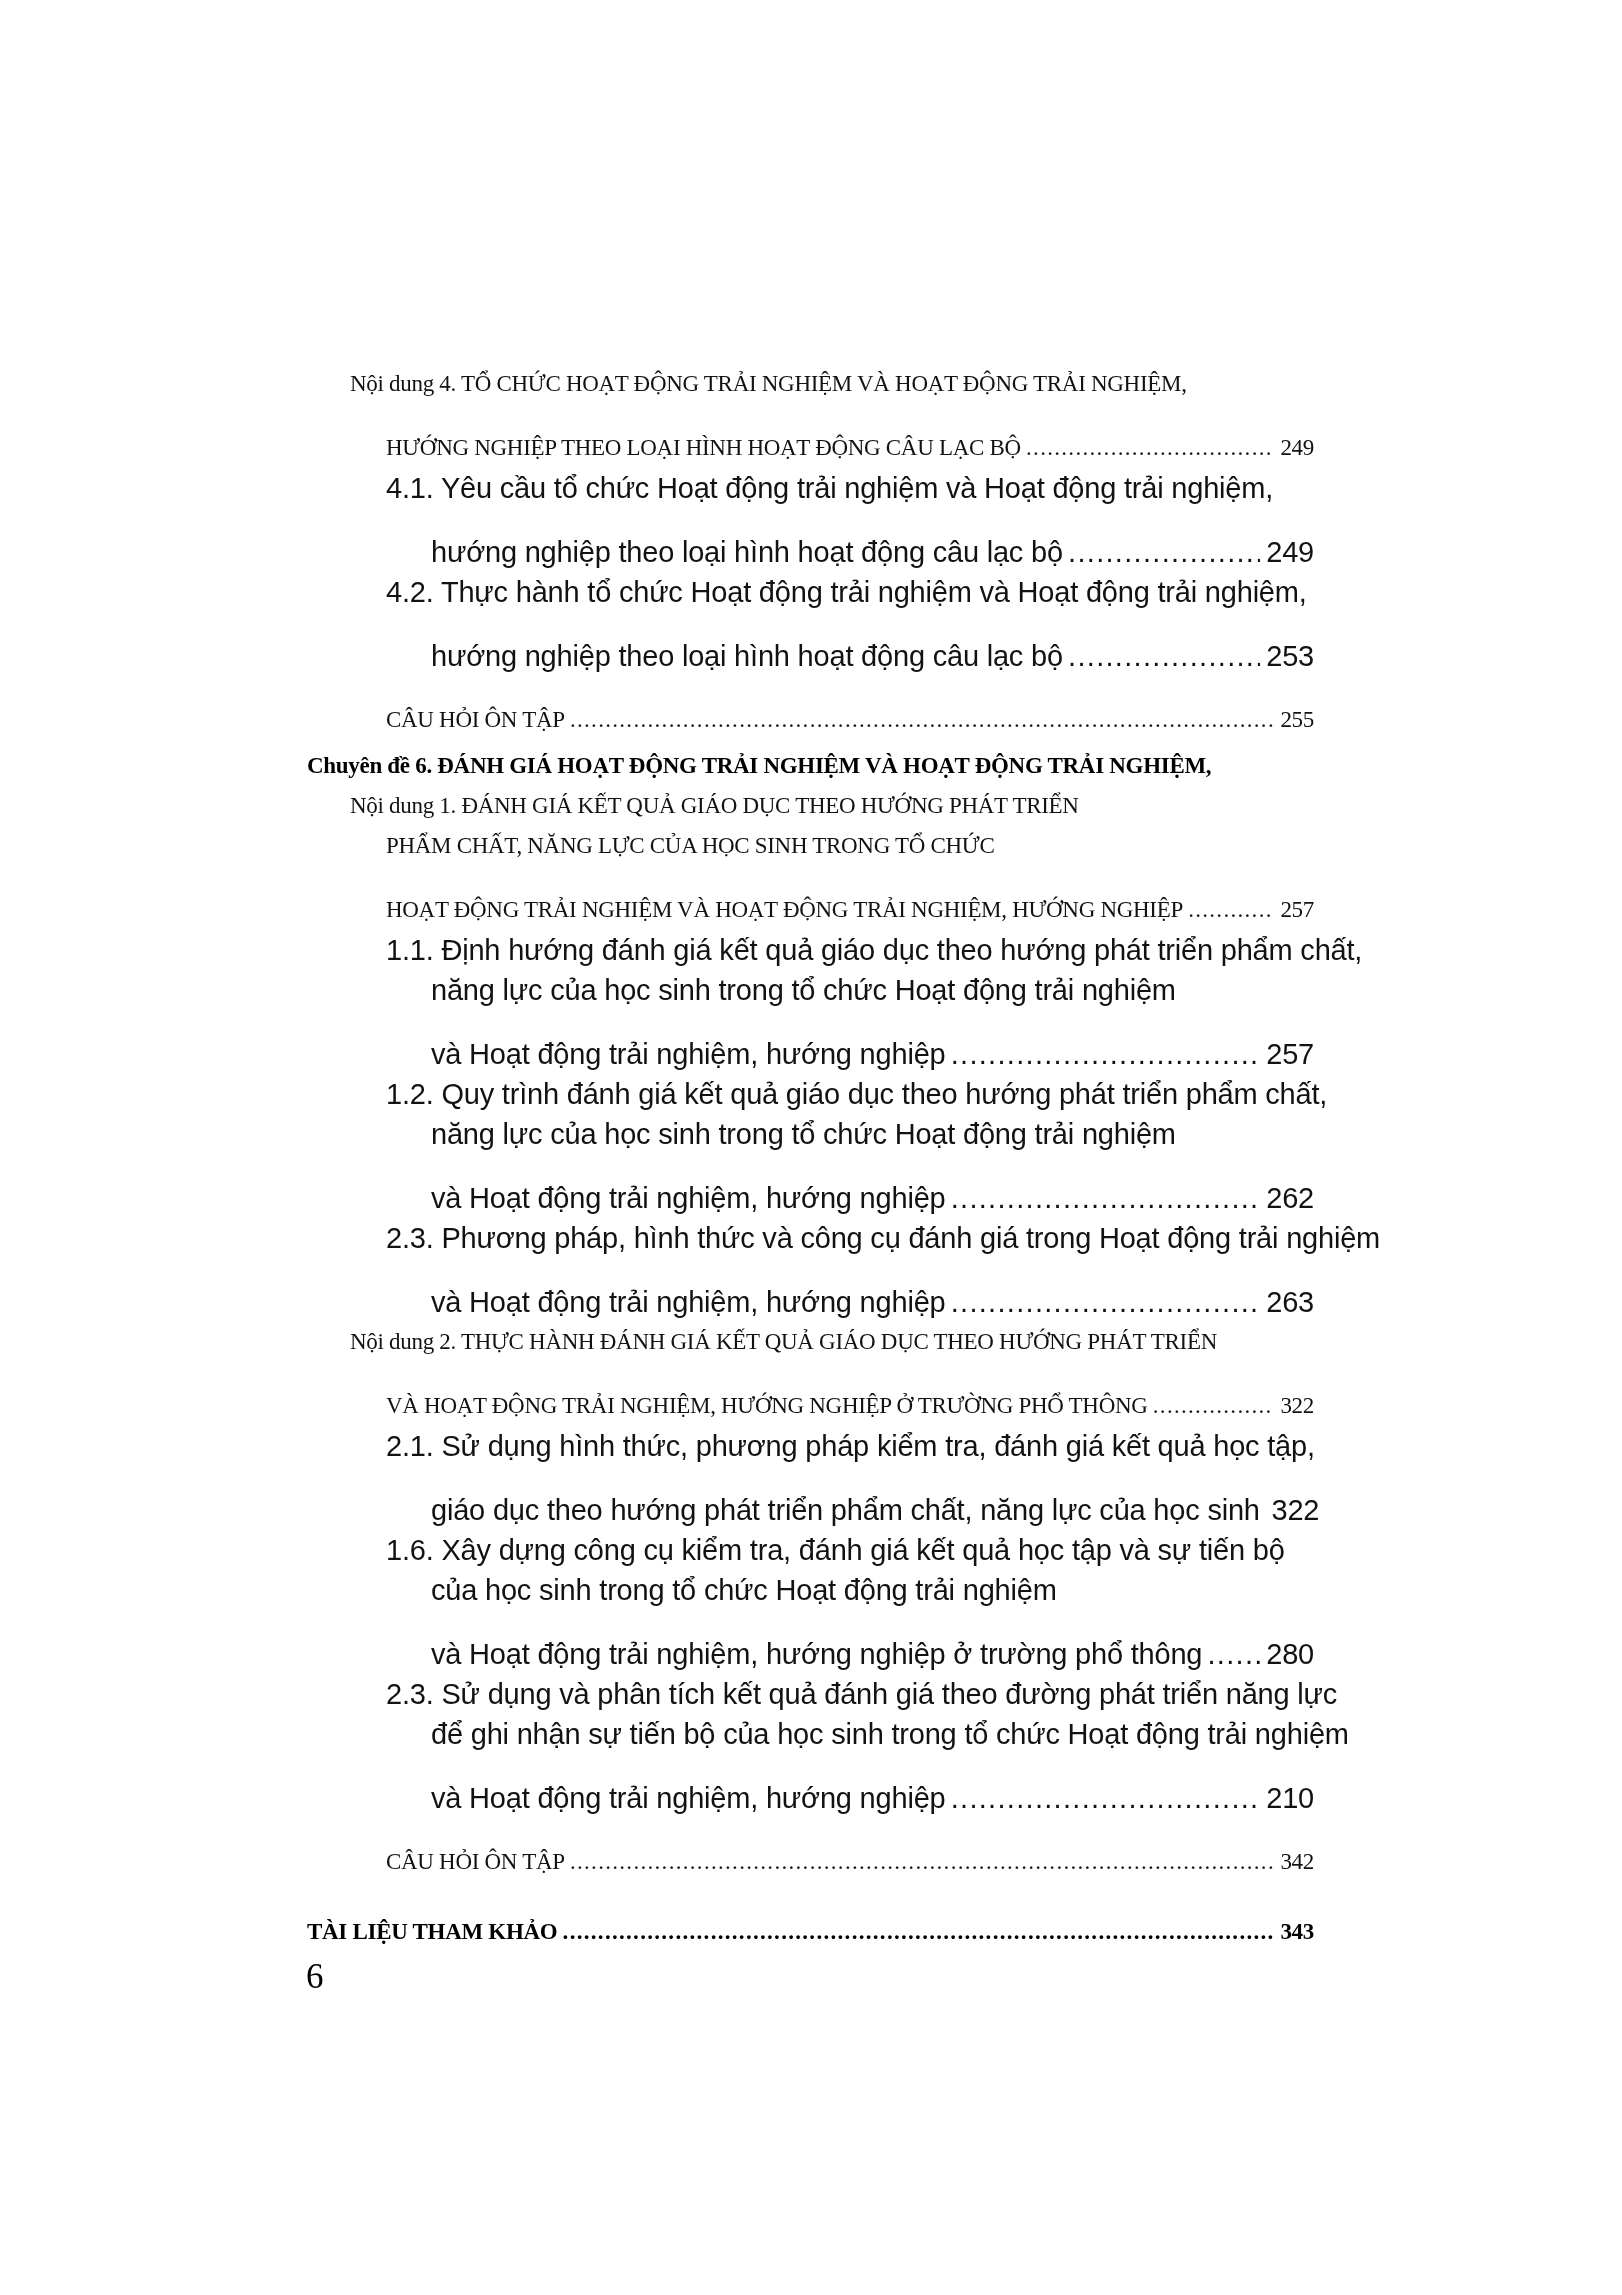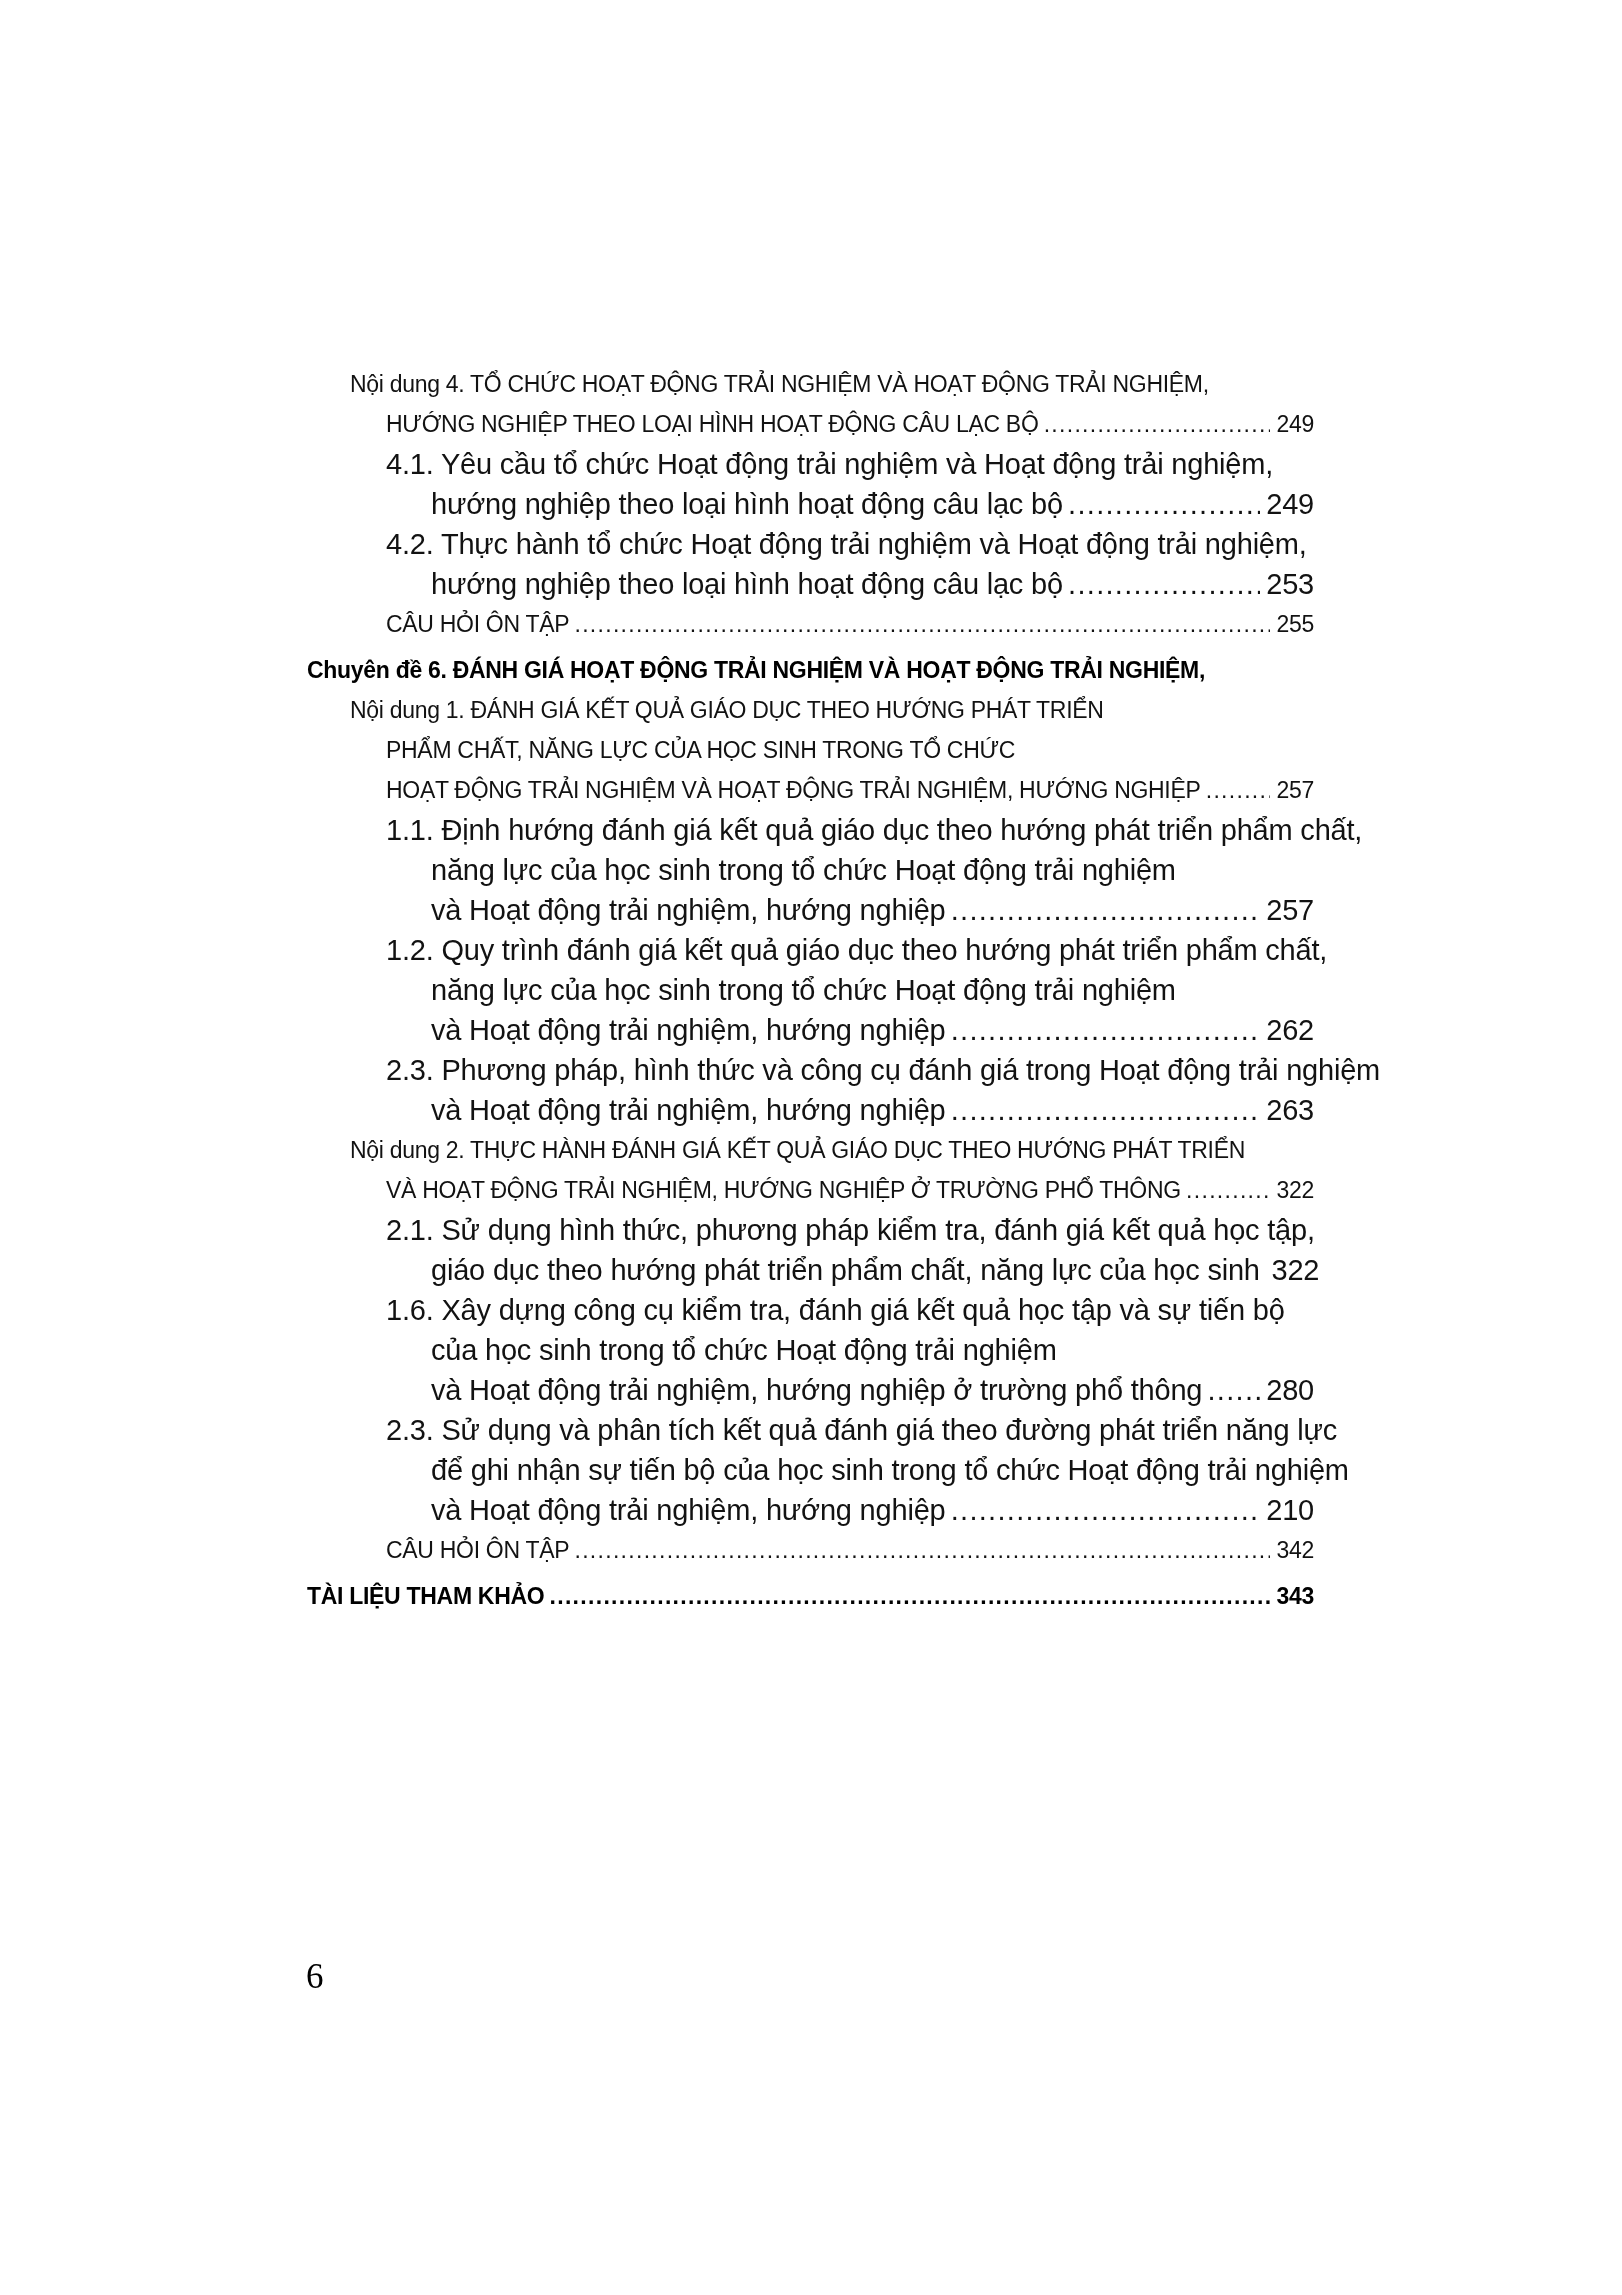--- a/index.html
+++ b/index.html
@@ -17,39 +17,39 @@
     left: 307px;
     top: 364px;
     width: 1007px;
   }
   .row {
     display: flex;
     align-items: baseline;
     line-height: 40px;
   }
   .t { white-space: pre; }
-  .caps  { font-size: 23px; letter-spacing: -0.3px; }
+  .caps  { font-size: 23px; letter-spacing: -0.3px; font-family: Liberation Serif, serif; }
   .body-line { font-size: 29px; letter-spacing: -0.2px; }
   .bold  { font-weight: 700; color: #000000; }
   .lvl0 { padding-left: 0; }
   .lvl1 { padding-left: 43px; }
   .lvl2 { padding-left: 79px; }
   .lvl3 { padding-left: 124px; }
   .leader {
     flex: 1 1 auto;
     min-width: 0;
     overflow: hidden;
     white-space: nowrap;
     margin-left: 5.2px;
   }
   .leader::after {
     content: "......................................................................................................................................................................";
     letter-spacing: 1.3px;
   }
-  .pg { white-space: pre; padding-left: 6.5px; }
+  .pg { white-space: pre; padding-left: 6.5px; margin-top: 24px; }
   .gap { margin-top: 5.9px; }
   .folio {
     position: absolute;
     left: 306px;
     top: 1959px;
     font-family: "Liberation Serif", serif;
     font-size: 35px;
     line-height: 1;
     color: #000000;
   }

